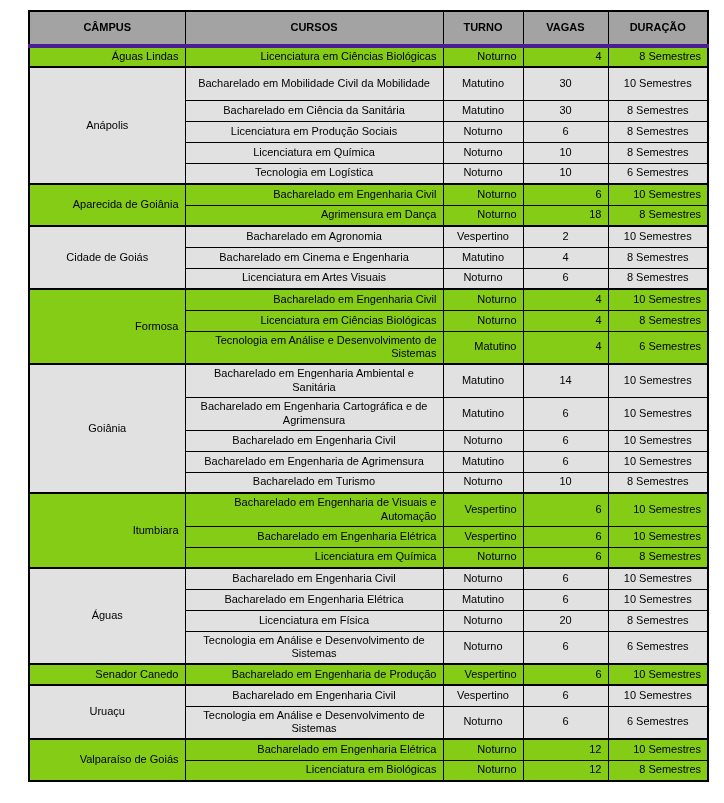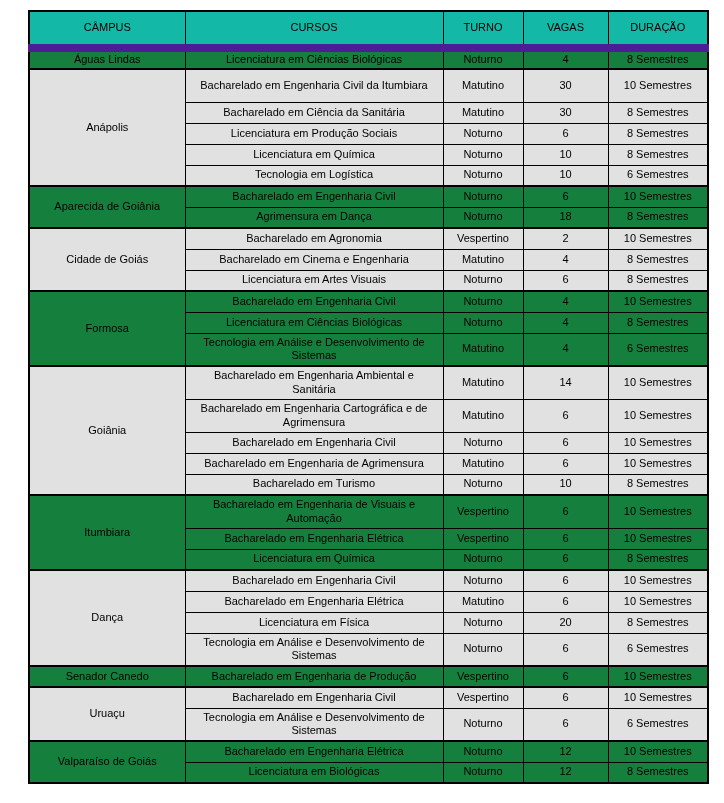--- a/index.html
+++ b/index.html
@@ -28,28 +28,28 @@
     border: 1px solid #000000;
     text-align: center;
     vertical-align: middle;
     font-size: 11px;
     line-height: 1.25;
     color: #000000;
     padding: 1px 6px;
     overflow: hidden;
   }
   thead th {
-    background: #14b8a6;
-    font-weight: normal;
+    background: #a3a3a3;
+    font-weight: bold;
     height: 30px;
-    border-bottom: 8px solid #4c1d95;
+    border-bottom: 4px solid #4c1d95;
   }
   tbody { border-top: 2px solid #000000; }
   tbody.shade-gray td  { background: #e1e1e1; }
-  tbody.shade-white td { background: #15803d; }
+  tbody.shade-white td { background: #84cc16; text-align: right; }
   tr.r1 { height: 21px; }
   tr.r2 { height: 33px; }
 </style>
 </head>
 <body>
 
 <div class="page">
   <table class="course-table">
     <colgroup>
       <col class="c-campus">
@@ -74,21 +74,21 @@
         <td>Licenciatura em Ciências Biológicas</td>
         <td>Noturno</td>
         <td>4</td>
         <td>8 Semestres</td>
       </tr>
     </tbody>
 
     <tbody class="shade-gray">
       <tr class="r2">
         <td rowspan="5">Anápolis</td>
-        <td>Bacharelado em Engenharia Civil da Itumbiara</td>
+        <td>Bacharelado em Mobilidade Civil da Mobilidade</td>
         <td>Matutino</td>
         <td>30</td>
         <td>10 Semestres</td>
       </tr>
       <tr class="r1">
         <td>Bacharelado em Ciência da Sanitária</td>
         <td>Matutino</td>
         <td>30</td>
         <td>8 Semestres</td>
       </tr>
@@ -223,21 +223,21 @@
       <tr class="r1">
         <td>Licenciatura em Química</td>
         <td>Noturno</td>
         <td>6</td>
         <td>8 Semestres</td>
       </tr>
     </tbody>
 
     <tbody class="shade-gray">
       <tr class="r1">
-        <td rowspan="4">Dança</td>
+        <td rowspan="4">Águas</td>
         <td>Bacharelado em Engenharia Civil</td>
         <td>Noturno</td>
         <td>6</td>
         <td>10 Semestres</td>
       </tr>
       <tr class="r1">
         <td>Bacharelado em Engenharia Elétrica</td>
         <td>Matutino</td>
         <td>6</td>
         <td>10 Semestres</td>

